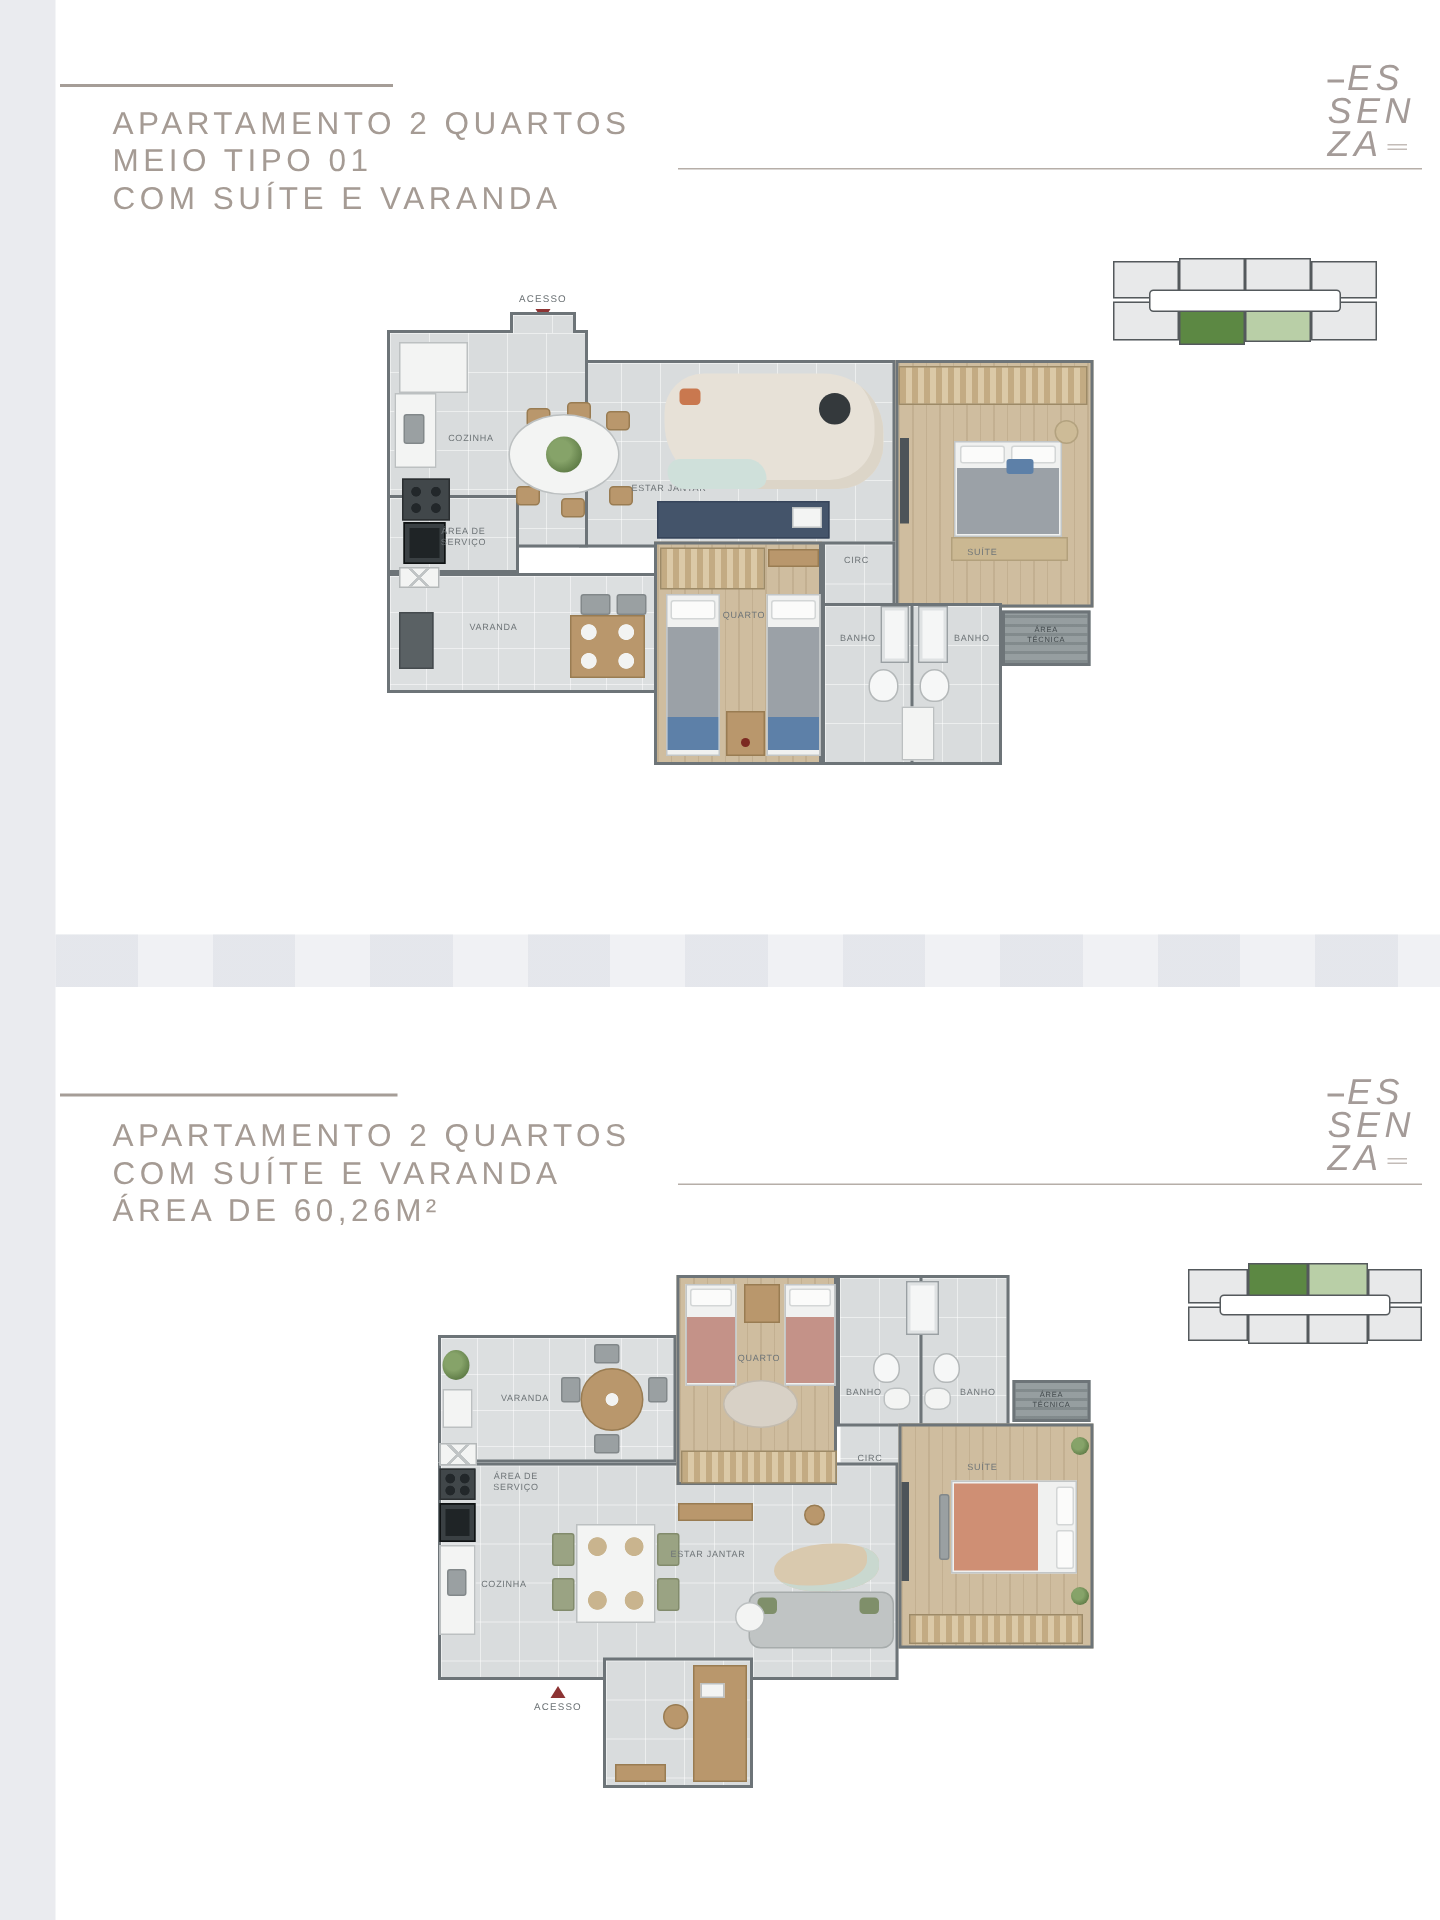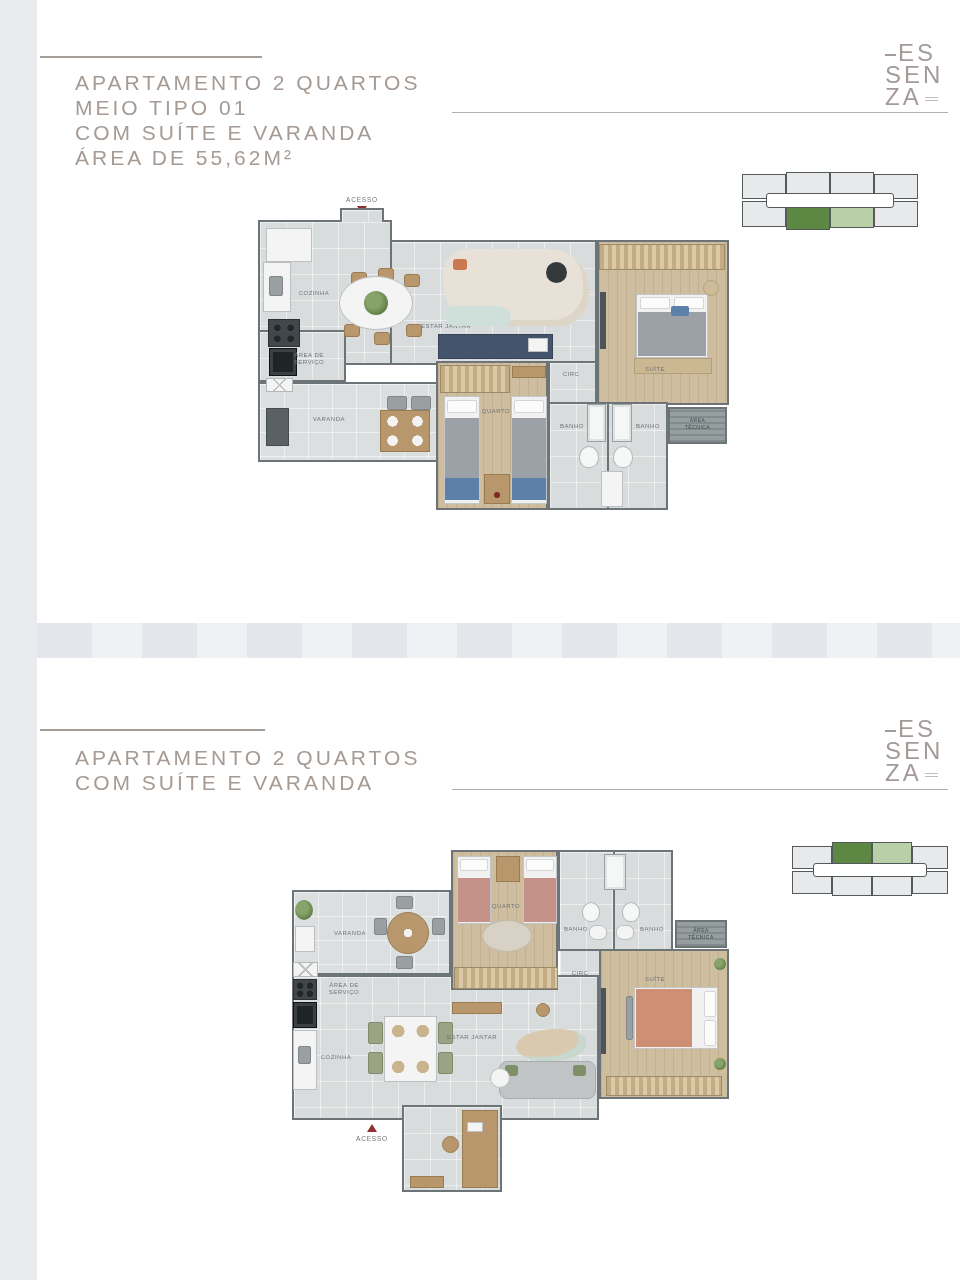--- a/index.html
+++ b/index.html
@@ -7,21 +7,21 @@
   .page{position:relative;width:960px;height:1280px;background:#ffffff;overflow:hidden;}
   .edge-strip{position:absolute;left:0;top:0;width:37px;height:1280px;background:#eaebef;}
   .gap-band{position:absolute;left:37px;top:623px;width:923px;height:35px;background:#f0f1f4;
     background-image:repeating-linear-gradient(90deg, rgba(219,222,229,.55) 0 55px, rgba(244,245,247,0) 55px 105px);}
   
   .rule-short{position:absolute;height:2px;background:#a59d97;}
   .rule-long{position:absolute;height:1px;background:#b6aea8;}
   .title{position:absolute;color:#a59b94;font-size:21px;line-height:25px;letter-spacing:3px;font-weight:400;}
   .title div{white-space:nowrap;}
   
-  .logo{position:absolute;color:#a49b98;font-size:24px;line-height:22px;letter-spacing:3px;}
+  .logo{position:absolute;color:#a49b98;font-size:24px;line-height:22px;letter-spacing:3px;font-style:italic;}
   .logo-dash{display:inline-block;width:11px;height:2px;background:#a49b98;vertical-align:middle;margin-right:2px;}
   .logo-tag{display:inline-block;vertical-align:2px;margin-left:3px;}
   .logo-tag i{display:block;width:13px;height:1px;background:#c3bcb8;margin:2px 0;}
   
   .bkey{position:absolute;}
   .bcell{position:absolute;background:#e8e9ea;border:1.5px solid #54595c;box-sizing:border-box;}
   .bcorr{position:absolute;background:#ffffff;border:1.5px solid #54595c;border-radius:3px;box-sizing:border-box;}
   
   .plan{position:absolute;}
   .room{position:absolute;border:2px solid #6d7478;box-sizing:border-box;}
@@ -64,21 +64,20 @@
 
 <div class="page">
   <div class="edge-strip"></div>
   <div class="gap-band"></div>
 
   <div class="rule-short" style="left:40px;top:56px;width:222px;"></div>
   <div class="title" style="left:75px;top:70px;">
     <div>APARTAMENTO 2 QUARTOS</div>
     <div>MEIO TIPO 01</div>
     <div>COM SUÍTE E VARANDA</div>
-    <div>ÁREA DE 55,62M²</div>
   </div>
   <div class="rule-long" style="left:452px;top:112px;width:496px;"></div>
 
   <div class="logo" style="left:885px;top:42px;">
     <div><span class="logo-dash"></span><span>ES</span></div>
     <div>SEN</div>
     <div><span>ZA</span><span class="logo-tag"><i></i><i></i></span></div>
   </div>
 
   <div class="bkey" style="left:740px;top:172px;width:180px;height:60px;">
@@ -177,20 +176,21 @@
     <div class="furn gray" style="left:131px;top:200px;width:20px;height:14px;"></div>
     <div class="furn gray" style="left:155px;top:200px;width:20px;height:14px;"></div>
     <div class="furn wd" style="left:124px;top:214px;width:50px;height:42px;background-image:radial-gradient(circle at 24% 26%,#f2f3f2 5px,transparent 5.5px),radial-gradient(circle at 76% 26%,#f2f3f2 5px,transparent 5.5px),radial-gradient(circle at 24% 74%,#f2f3f2 5px,transparent 5.5px),radial-gradient(circle at 76% 74%,#f2f3f2 5px,transparent 5.5px);"></div>
     <div class="lbl" style="left:43px;top:220px;width:60px;">VARANDA</div>
   </div>
 
   <div class="rule-short" style="left:40px;top:729px;width:225px;"></div>
   <div class="title" style="left:75px;top:745px;">
     <div>APARTAMENTO 2 QUARTOS</div>
     <div>COM SUÍTE E VARANDA</div>
+    <div>ÁREA DE 60,26M²</div>
   </div>
   <div class="rule-long" style="left:452px;top:789px;width:496px;"></div>
 
   <div class="logo" style="left:885px;top:718px;">
     <div><span class="logo-dash"></span><span>ES</span></div>
     <div>SEN</div>
     <div><span>ZA</span><span class="logo-tag"><i></i><i></i></span></div>
   </div>
 
   <div class="bkey" style="left:790px;top:842px;width:160px;height:56px;">

